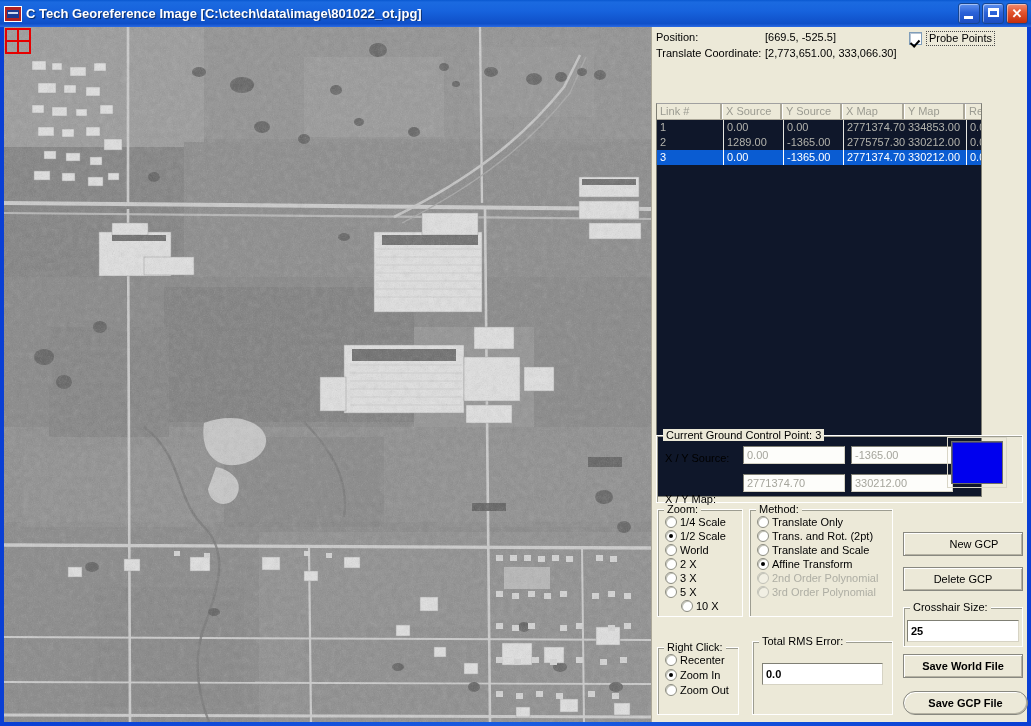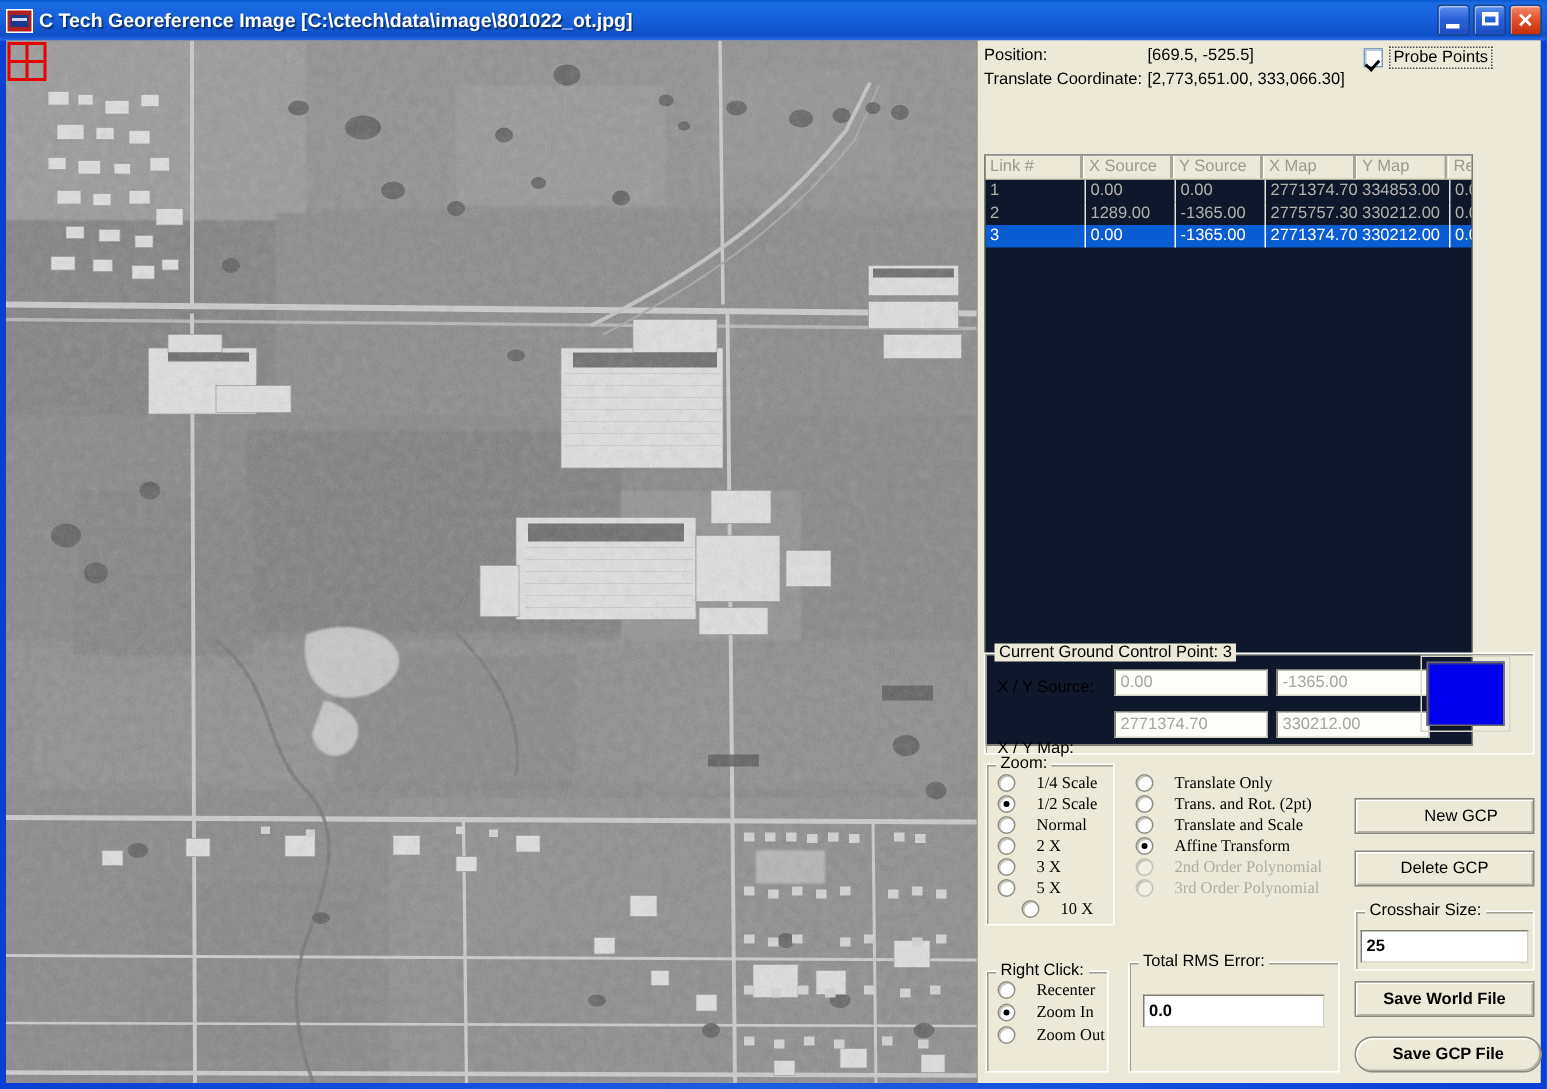--- a/index.html
+++ b/index.html
@@ -174,21 +174,21 @@
     border: 1px solid #7f7f74;
     border-right-color: #d6d3c4; border-bottom-color: #d6d3c4;
     font-size: 11px; line-height: 100%;
     display: flex; align-items: center; padding-left: 3px;
     overflow: hidden; white-space: nowrap;
   }
   .tb.ro { color: #a5a59c; background: #fdfdfa; }
   .tb.val { color: #000; font-weight: bold; }
 
   
-  .rad { position: absolute; display: flex; align-items: flex-start; gap: 14px; white-space: nowrap; font-size: 11px; font-family: Liberation Serif, serif; }
+  .rad { position: absolute; display: flex; align-items: flex-start; gap: 3px; white-space: nowrap; font-size: 11px; }
   .rdot {
     width: 12px; height: 12px; border-radius: 50%;
     background: #fff; border: 1px solid #8d8d82;
     box-shadow: inset 1px 1px 0 #c4c4b8;
     position: relative; flex: none;
   }
   .rad.on .rdot:after {
     content: ""; position: absolute; left: 3px; top: 3px;
     width: 4px; height: 4px; border-radius: 50%; background: #000;
   }
@@ -554,39 +554,42 @@
       <div class="rad" style="left:12px; top:489px;">
         <span class="rdot"></span>
         <span>1/4 Scale</span>
         </div>
       <div class="rad on" style="left:12px; top:503px;">
         <span class="rdot"></span>
         <span>1/2 Scale</span>
         </div>
       <div class="rad" style="left:12px; top:517px;">
         <span class="rdot"></span>
-        <span>Normal</span>
+        <span>World</span>
         </div>
       <div class="rad" style="left:12px; top:531px;">
         <span class="rdot"></span>
         <span>2 X</span>
         </div>
       <div class="rad" style="left:12px; top:545px;">
         <span class="rdot"></span>
         <span>3 X</span>
         </div>
       <div class="rad" style="left:12px; top:559px;">
         <span class="rdot"></span>
         <span>5 X</span>
         </div>
       <div class="rad" style="left:12px; top:573px;margin-left:16px;">
         <span class="rdot"></span>
         <span>10 X</span>
         </div>
 
+      <div class="grp" style="left:96px; top:482px; width:144px; height:108px;">
+        <span class="cap">Method:</span>
+      </div>
       <div class="rad" style="left:104px; top:489px;">
         <span class="rdot"></span>
         <span>Translate Only</span>
         </div>
       <div class="rad" style="left:104px; top:503px;">
         <span class="rdot"></span>
         <span>Trans. and Rot. (2pt)</span>
         </div>
       <div class="rad" style="left:104px; top:517px;">
         <span class="rdot"></span>

